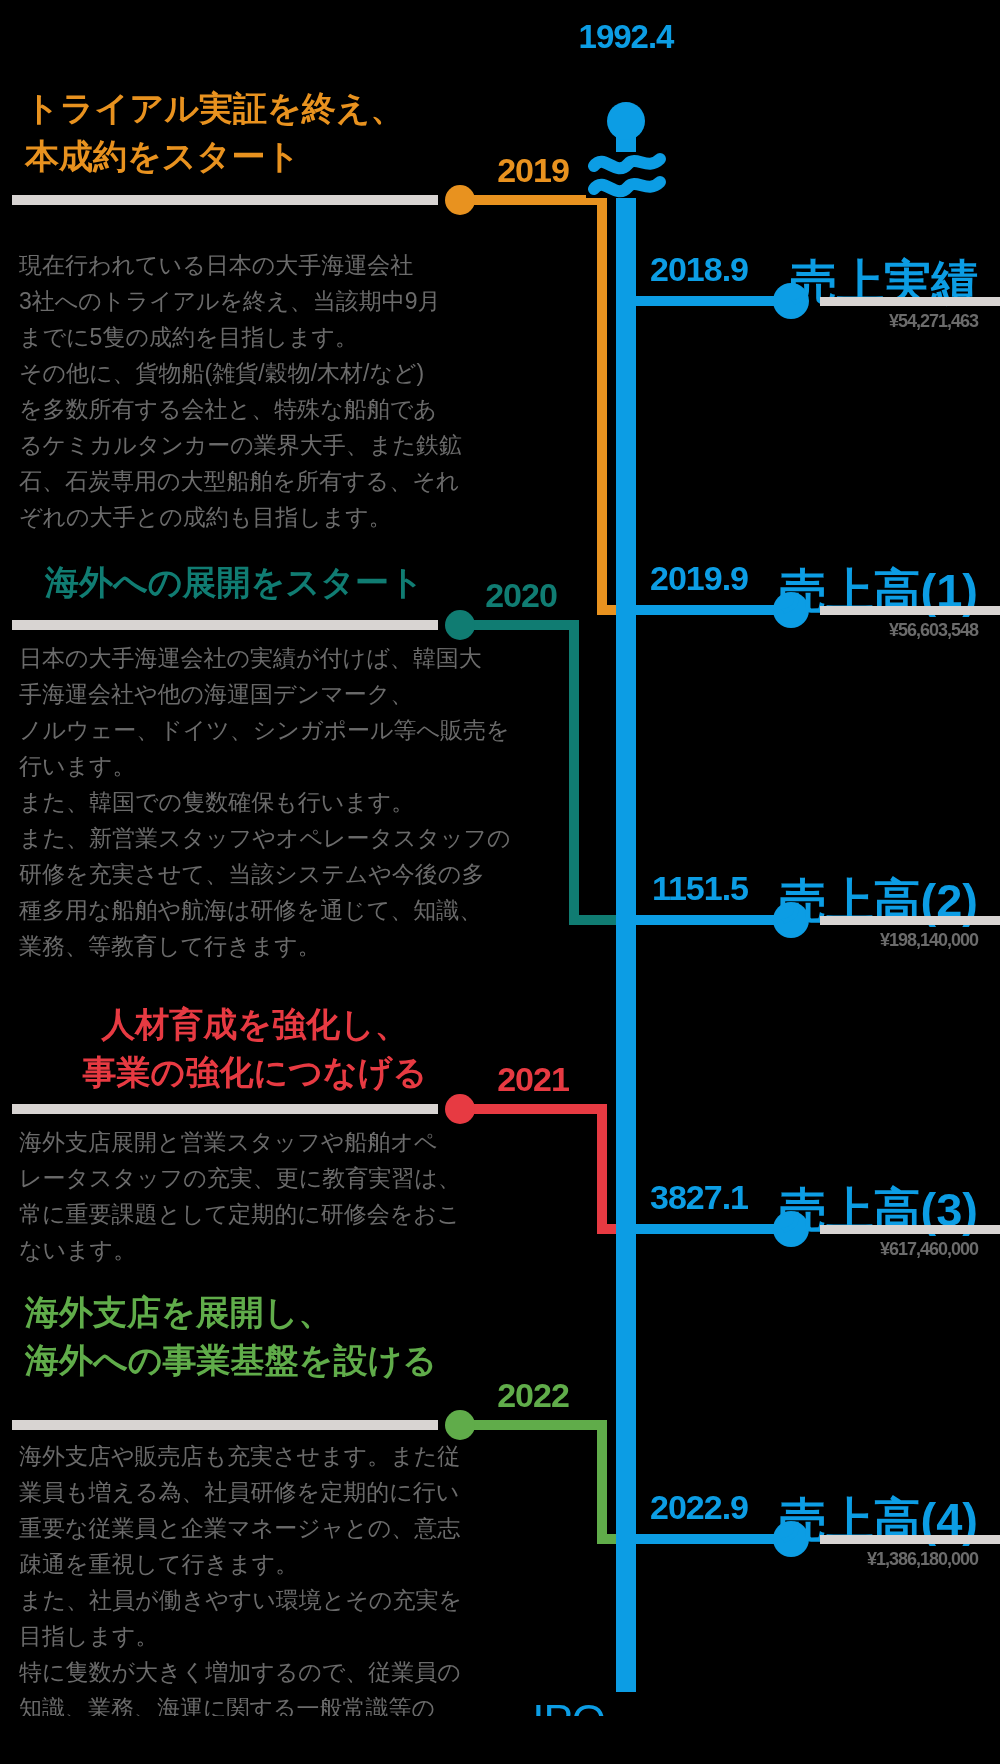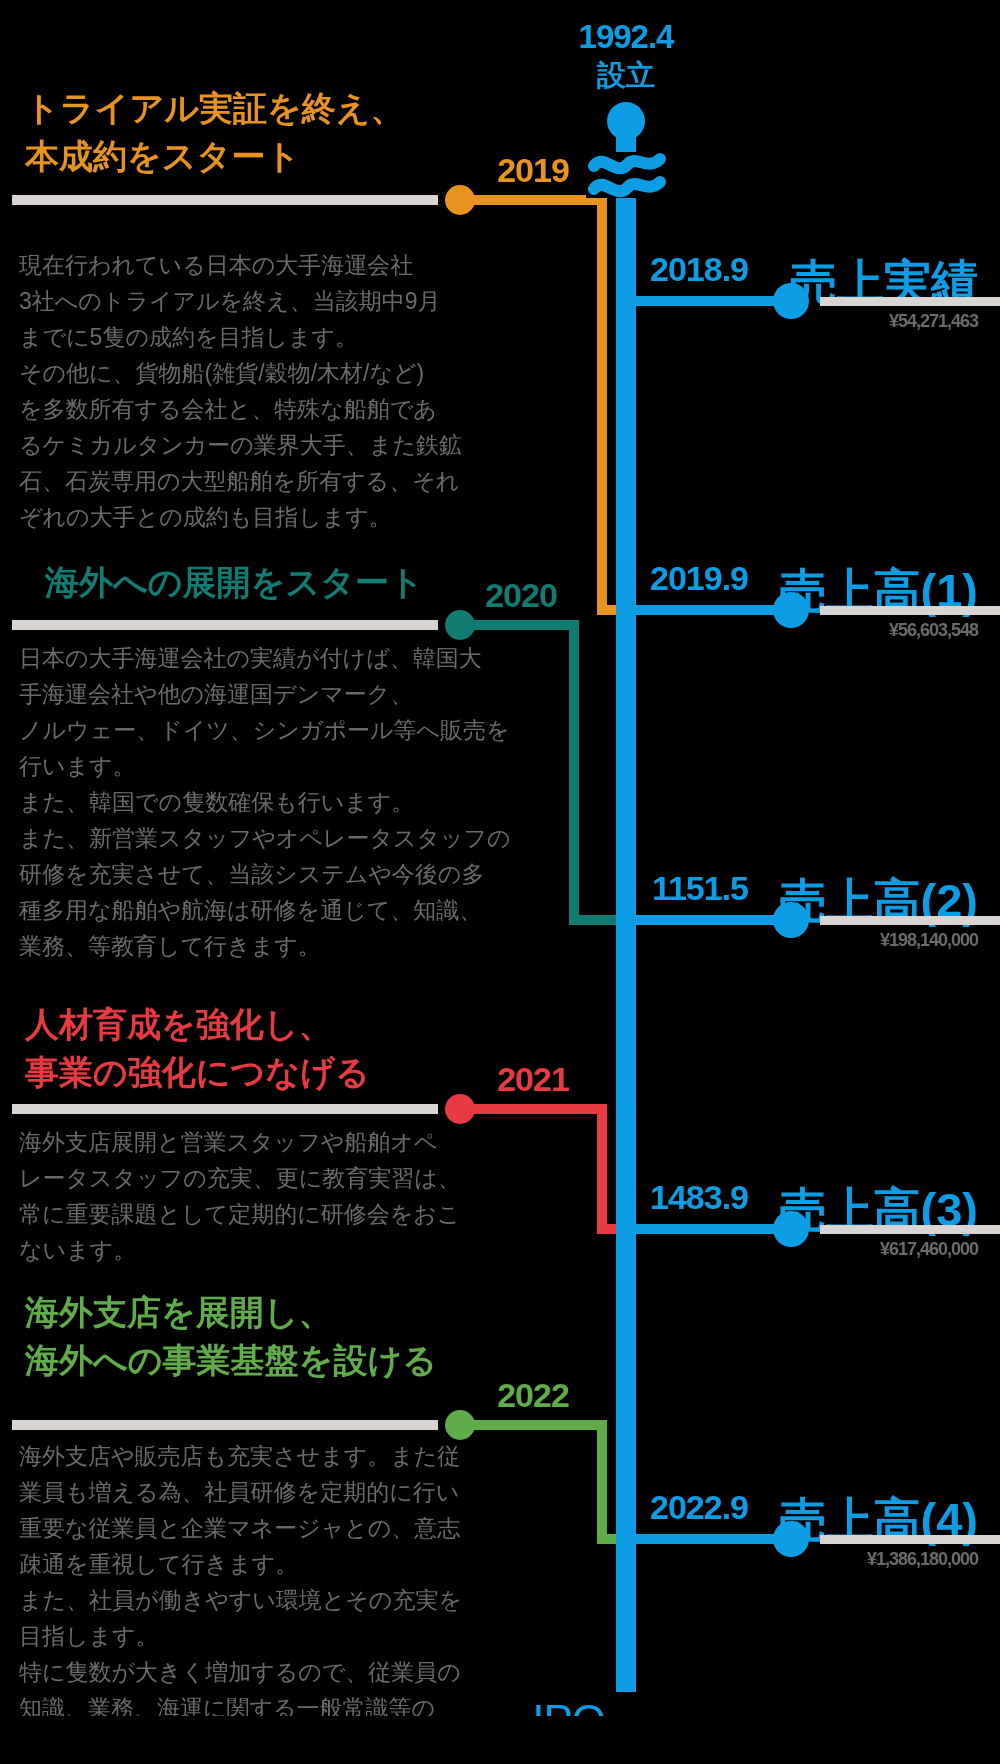--- a/index.html
+++ b/index.html
@@ -48,21 +48,20 @@
   <div class="abs branch c-green" style="left:597px;top:1420px;width:10px;height:124px;"></div>
   <div class="abs branch c-green" style="left:597px;top:1534px;width:23px;height:10px;"></div>
 
   <div class="abs main-line" style="left:616px;top:120px;width:20px;height:1572px;"></div>
   <div class="abs" style="left:586px;top:152px;width:80px;height:46px;background:#000;"></div>
   <svg class="abs" style="left:586px;top:148px;" width="80" height="58" viewBox="0 0 80 58">
     <path d="M8,18 C18,4 30,30 42,16 C50,7 62,23 74,11" fill="none" stroke="var(--blue)" stroke-width="12" stroke-linecap="round"></path>
     <path d="M8,41 C18,27 30,53 42,39 C50,30 62,46 74,34" fill="none" stroke="var(--blue)" stroke-width="12" stroke-linecap="round"></path>
   </svg>
   <div class="abs top-year" style="left:526px;top:18px;">1992.4</div>
-  <div class="abs top-sub" style="left:526px;top:56px;">設立</div>
   <div class="abs m-dot" style="left:607px;top:102px;width:38px;height:38px;"></div>
 
   <div class="abs c-orange heading" style="left:25px;top:84px;">トライアル実証を終え、
 本成約をスタート</div>
   <div class="abs divider" style="left:12px;top:195px;width:426px;"></div>
   <div class="abs c-orange node" style="left:445px;top:185px;"></div>
   <div class="abs c-orange year-label" style="left:478px;top:151px;">2019</div>
   <div class="abs body-text" style="left:19px;top:211px;margin-top:36px;">現在行われている日本の大手海運会社
 3社へのトライアルを終え、当該期中9月
 までに5隻の成約を目指します。
@@ -79,21 +78,21 @@
   <div class="abs body-text" style="left:19px;top:640px;">日本の大手海運会社の実績が付けば、韓国大
 手海運会社や他の海運国デンマーク、
 ノルウェー、ドイツ、シンガポール等へ販売を
 行います。
 また、韓国での隻数確保も行います。
 また、新営業スタッフやオペレータスタッフの
 研修を充実させて、当該システムや今後の多
 種多用な船舶や航海は研修を通じて、知識、
 業務、等教育して行きます。</div>
 
-  <div class="abs c-red heading" style="left:25px;top:1000px;">人材育成を強化し、
+  <div class="abs c-red heading" style="left:25px;top:1000px;text-align:center;">人材育成を強化し、
 事業の強化につなげる</div>
   <div class="abs divider" style="left:12px;top:1104px;width:426px;"></div>
   <div class="abs c-red node" style="left:445px;top:1094px;"></div>
   <div class="abs c-red year-label" style="left:478px;top:1060px;">2021</div>
   <div class="abs body-text" style="left:19px;top:1124px;">海外支店展開と営業スタッフや船舶オペ
 レータスタッフの充実、更に教育実習は、
 常に重要課題として定期的に研修会をおこ
 ないます。</div>
 
   <div class="abs c-green heading" style="left:25px;top:1288px;">海外支店を展開し、
@@ -127,21 +126,21 @@
 
   <div class="abs m-connector" style="left:636px;top:915px;width:140px;"></div>
   <div class="abs m-dot" style="left:773px;top:902px;"></div>
   <div class="abs m-date" style="left:548px;top:869px;">1151.5</div>
   <div class="abs m-title" style="left:678px;top:870px;">売上高(2)</div>
   <div class="abs m-divider" style="left:820px;top:916px;width:180px;"></div>
   <div class="abs m-value" style="left:678px;top:930px;">¥198,140,000</div>
 
   <div class="abs m-connector" style="left:636px;top:1224px;width:140px;"></div>
   <div class="abs m-dot" style="left:773px;top:1211px;"></div>
-  <div class="abs m-date" style="left:548px;top:1178px;">1483.9</div>
+  <div class="abs m-date" style="left:548px;top:1178px;">3827.1</div>
   <div class="abs m-title" style="left:678px;top:1179px;">売上高(3)</div>
   <div class="abs m-divider" style="left:820px;top:1225px;width:180px;"></div>
   <div class="abs m-value" style="left:678px;top:1239px;">¥617,460,000</div>
 
   <div class="abs m-connector" style="left:636px;top:1534px;width:140px;"></div>
   <div class="abs m-dot" style="left:773px;top:1521px;"></div>
   <div class="abs m-date" style="left:548px;top:1488px;">2022.9</div>
   <div class="abs m-title" style="left:678px;top:1489px;">売上高(4)</div>
   <div class="abs m-divider" style="left:820px;top:1535px;width:180px;"></div>
   <div class="abs m-value" style="left:678px;top:1549px;">¥1,386,180,000</div>

